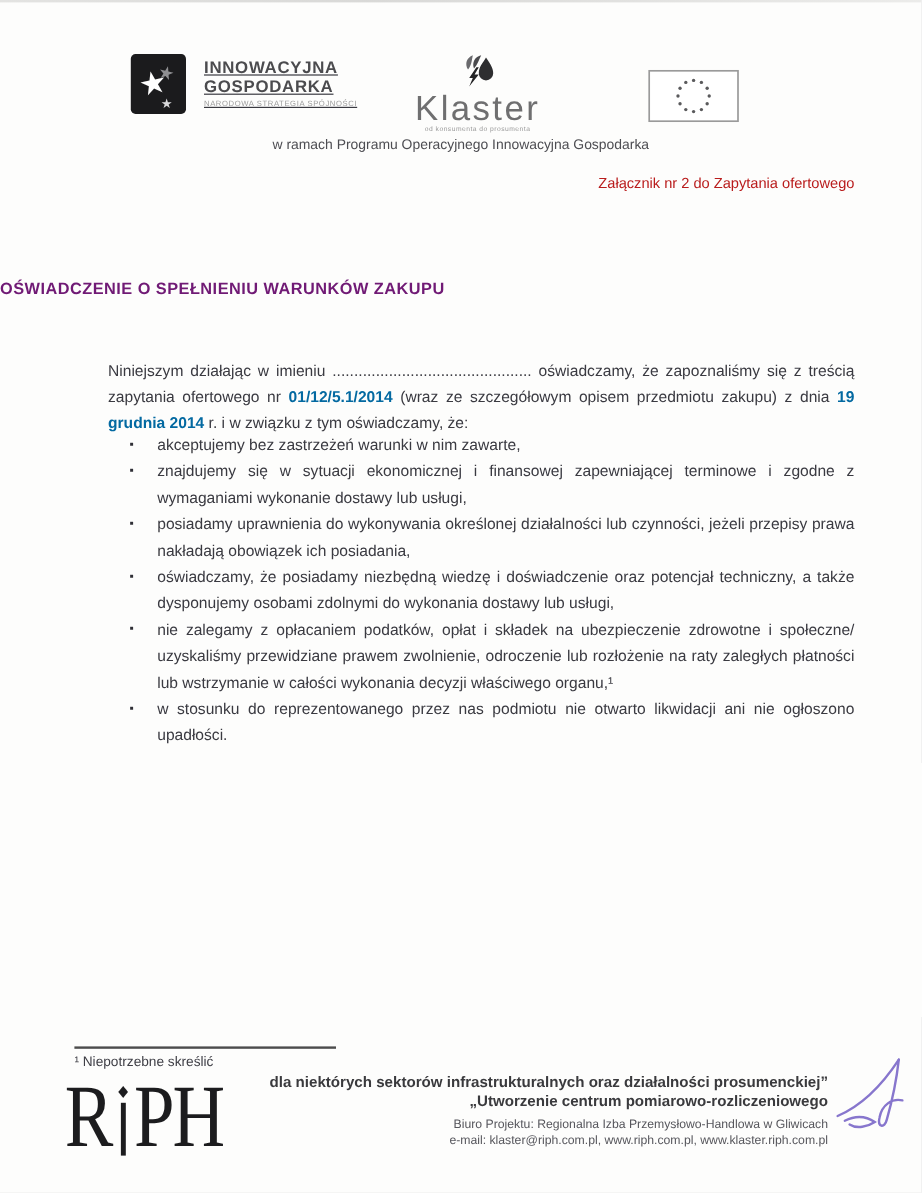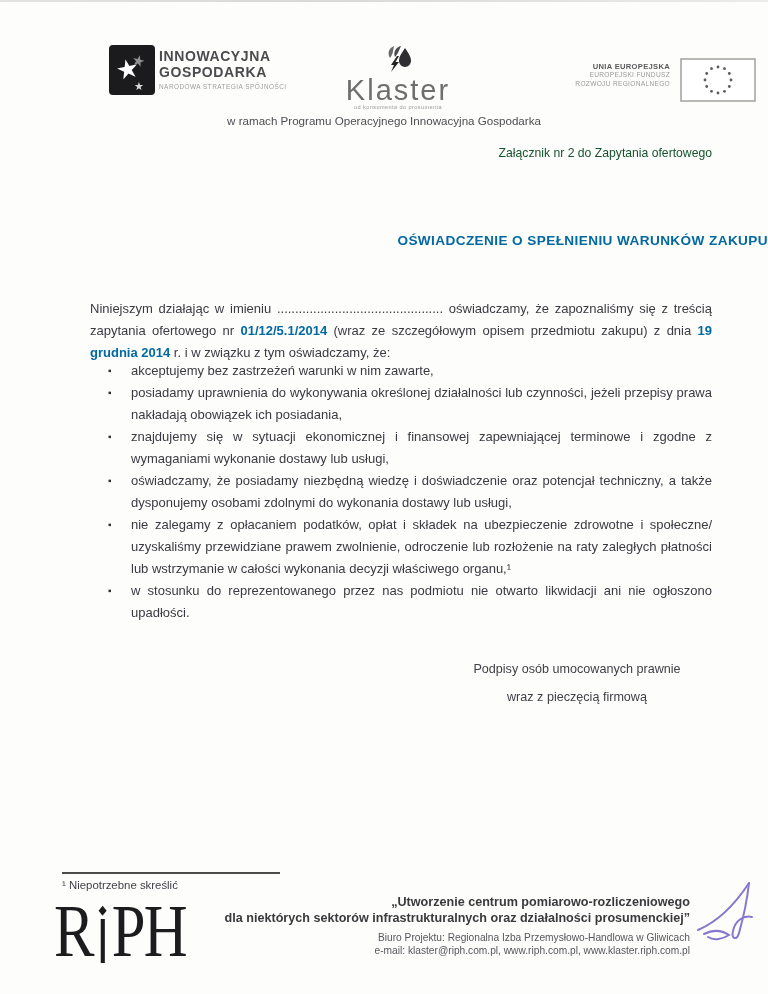--- a/index.html
+++ b/index.html
@@ -7,42 +7,42 @@
     position:relative;width:768px;height:994px;margin:0 auto;
     background:#fdfdfc;overflow:hidden;
     font-family:"Liberation Sans","DejaVu Sans",sans-serif;
     color:#3a3a41;
   }
   .scan-edge{position:absolute;top:0;left:0;right:0;height:2px;
     background:linear-gradient(90deg,#d8d8d6,#c9c9c7 40%,#e4e4e2);opacity:.7;}
 
   
   .logo-poig{position:absolute;left:108px;top:44px;display:flex;align-items:flex-start;}
-  .poig-text{margin-left:3px;padding-top:4px;}
+  .poig-text{margin-left:14px;padding-top:4px;text-decoration:underline;}
   .poig-line1,.poig-line2{font-size:14px;font-weight:bold;color:#4b4b4e;letter-spacing:.6px;line-height:16px;}
   .poig-line3{font-size:6.4px;color:#9c9c9c;letter-spacing:.5px;margin-top:3px;}
 
   .logo-klaster{position:absolute;left:328px;top:44px;width:140px;text-align:center;}
   .klaster-name{font-size:29px;font-weight:300;color:#6f6f70;letter-spacing:2px;line-height:24px;}
   .klaster-tagline{font-size:5.6px;color:#9a9a9a;letter-spacing:.4px;margin-top:2px;}
 
   .logo-eu{position:absolute;left:540px;top:58px;display:flex;align-items:flex-start;}
   .eu-text{width:130px;text-align:right;margin-right:10px;padding-top:4px;}
   .eu-line1{font-size:7.6px;font-weight:bold;color:#5a5a5c;letter-spacing:.3px;line-height:9px;}
   .eu-line2,.eu-line3{font-size:6.6px;color:#9b9b9b;letter-spacing:.3px;line-height:8.5px;}
 
   .funding{position:absolute;left:0;top:113px;width:100%;text-align:center;
     font-size:11.6px;color:#4d4d52;line-height:15.5px;}
 
   
-  .attachment{position:absolute;right:56px;top:146px;font-size:12.2px;color:#14532d;}
+  .attachment{position:absolute;right:56px;top:146px;font-size:12.2px;color:#b91c1c;}
   .dateline{position:absolute;right:55px;top:191px;font-size:12.2px;color:#3f3f46;letter-spacing:.2px;}
 
-  .doc-title{position:absolute;left:0;top:233px;width:100%;text-align:right;
-    font-size:13.6px;font-weight:bold;letter-spacing:.4px;color:#0369a1;}
+  .doc-title{position:absolute;left:0;top:233px;width:100%;text-align:left;
+    font-size:13.6px;font-weight:bold;letter-spacing:.4px;color:#701a75;}
 
   
   .intro{position:absolute;left:90px;top:285px;width:622px;
     font-size:13px;line-height:22px;text-align:justify;}
   .intro b{font-weight:bold;color:#0369a1;}
 
   .bullets{position:absolute;left:108px;top:360px;width:604px;margin:0;padding:0;list-style:none;}
   .bullets li{position:relative;padding-left:23px;font-size:13px;line-height:22px;text-align:justify;}
   .bullets li::before{content:"▪";position:absolute;left:0;top:0;font-size:10px;color:#2f2f36;}
 
@@ -98,25 +98,20 @@
         <path d="M15,13 C13,8 16,3 21,2 C19,6 18,10 15,13" fill="#4a4a4d"></path>
         <path d="M25,4 C29,10 31,13 31,17 a6,6 0 1,1 -12,0 C19,12 22,9 25,4" fill="#2e2e30"></path>
         <polygon points="17,12 11,21 14,21 11,28 19,18 15.5,18 19,12" fill="#242426"></polygon>
       </svg>
     </span>
     <div class="klaster-name">Klaster</div>
     <div class="klaster-tagline">od konsumenta do prosumenta</div>
   </div>
 
   <div class="logo-eu">
-    <span class="eu-text">
-      <div class="eu-line1">UNIA EUROPEJSKA</div>
-      <div class="eu-line2">EUROPEJSKI FUNDUSZ</div>
-      <div class="eu-line3">ROZWOJU REGIONALNEGO</div>
-    </span>
     <span>
       <svg width="76" height="44" viewBox="0 0 76 44">
         <rect x="1" y="1" width="74" height="42" fill="#ffffff" stroke="#9a9a9a" stroke-width="1.4"></rect>
         <g fill="#5a5a5c">
           <circle cx="38" cy="9" r="1.4"></circle>
             <circle cx="44.5" cy="10.7" r="1.4"></circle>
           <circle cx="49.3" cy="15.5" r="1.4"></circle>
             <circle cx="51" cy="22" r="1.4"></circle>
           <circle cx="49.3" cy="28.5" r="1.4"></circle>
             <circle cx="44.5" cy="33.3" r="1.4"></circle>
@@ -142,48 +137,44 @@
   <p class="intro"><span>Niniejszym działając w imieniu</span>
     <span>..............................................</span>
     <span>oświadczamy, że zapoznaliśmy się z treścią zapytania ofertowego nr</span>
     <b>01/12/5.1/2014</b>
     <span>(wraz ze szczegółowym opisem przedmiotu zakupu) z dnia</span>
     <b>19 grudnia 2014</b>
     <span>r. i w związku z tym oświadczamy, że:</span></p>
 
   <ul class="bullets">
     <li>akceptujemy bez zastrzeżeń warunki w nim zawarte,</li>
+    <li>znajdujemy się w sytuacji ekonomicznej i finansowej zapewniającej terminowe i zgodne z wymaganiami wykonanie dostawy lub usługi,</li>
     <li>posiadamy uprawnienia do wykonywania określonej działalności lub czynności, jeżeli przepisy prawa nakładają obowiązek ich posiadania,</li>
-    <li>znajdujemy się w sytuacji ekonomicznej i finansowej zapewniającej terminowe i zgodne z wymaganiami wykonanie dostawy lub usługi,</li>
     <li>oświadczamy, że posiadamy niezbędną wiedzę i doświadczenie oraz potencjał techniczny, a także dysponujemy osobami zdolnymi do wykonania dostawy lub usługi,</li>
     <li>nie zalegamy z opłacaniem podatków, opłat i składek na ubezpieczenie zdrowotne i społeczne/ uzyskaliśmy przewidziane prawem zwolnienie, odroczenie lub rozłożenie na raty zaległych płatności lub wstrzymanie w całości wykonania decyzji właściwego organu,¹</li>
     <li>w stosunku do reprezentowanego przez nas podmiotu nie otwarto likwidacji ani nie ogłoszono upadłości.</li>
   </ul>
 
-  <div class="signature-block">
-    <div>Podpisy osób umocowanych prawnie</div>
-    <div class="signature-line2">wraz z pieczęcią firmową</div>
-  </div>
 
   <div class="footnote-rule"></div>
   <div class="footnote">¹ Niepotrzebne skreślić</div>
 
   <div class="riph-logo">
     <span class="riph-r">R</span>
     <span class="riph-i">
       <span class="riph-diamond">◆</span>
       <span class="riph-col"></span>
     </span>
     <span class="riph-ph">PH</span>
   </div>
 
   <div class="footer-right">
     <div class="footer-quote">
+      <div>dla niektórych sektorów infrastrukturalnych oraz działalności prosumenckiej”</div>
       <div>„Utworzenie centrum pomiarowo-rozliczeniowego</div>
-      <div>dla niektórych sektorów infrastrukturalnych oraz działalności prosumenckiej”</div>
     </div>
     <div class="footer-address">
       <div>Biuro Projektu: Regionalna Izba Przemysłowo-Handlowa w Gliwicach</div>
       <div>e-mail: klaster@riph.com.pl, www.riph.com.pl, www.klaster.riph.com.pl</div>
     </div>
   </div>
 
   <span class="sig-scribble">
     <svg width="72" height="92" viewBox="0 0 72 92">
       <g fill="none" stroke="#7b68c8" stroke-width="2" stroke-linecap="round" opacity="0.9">

